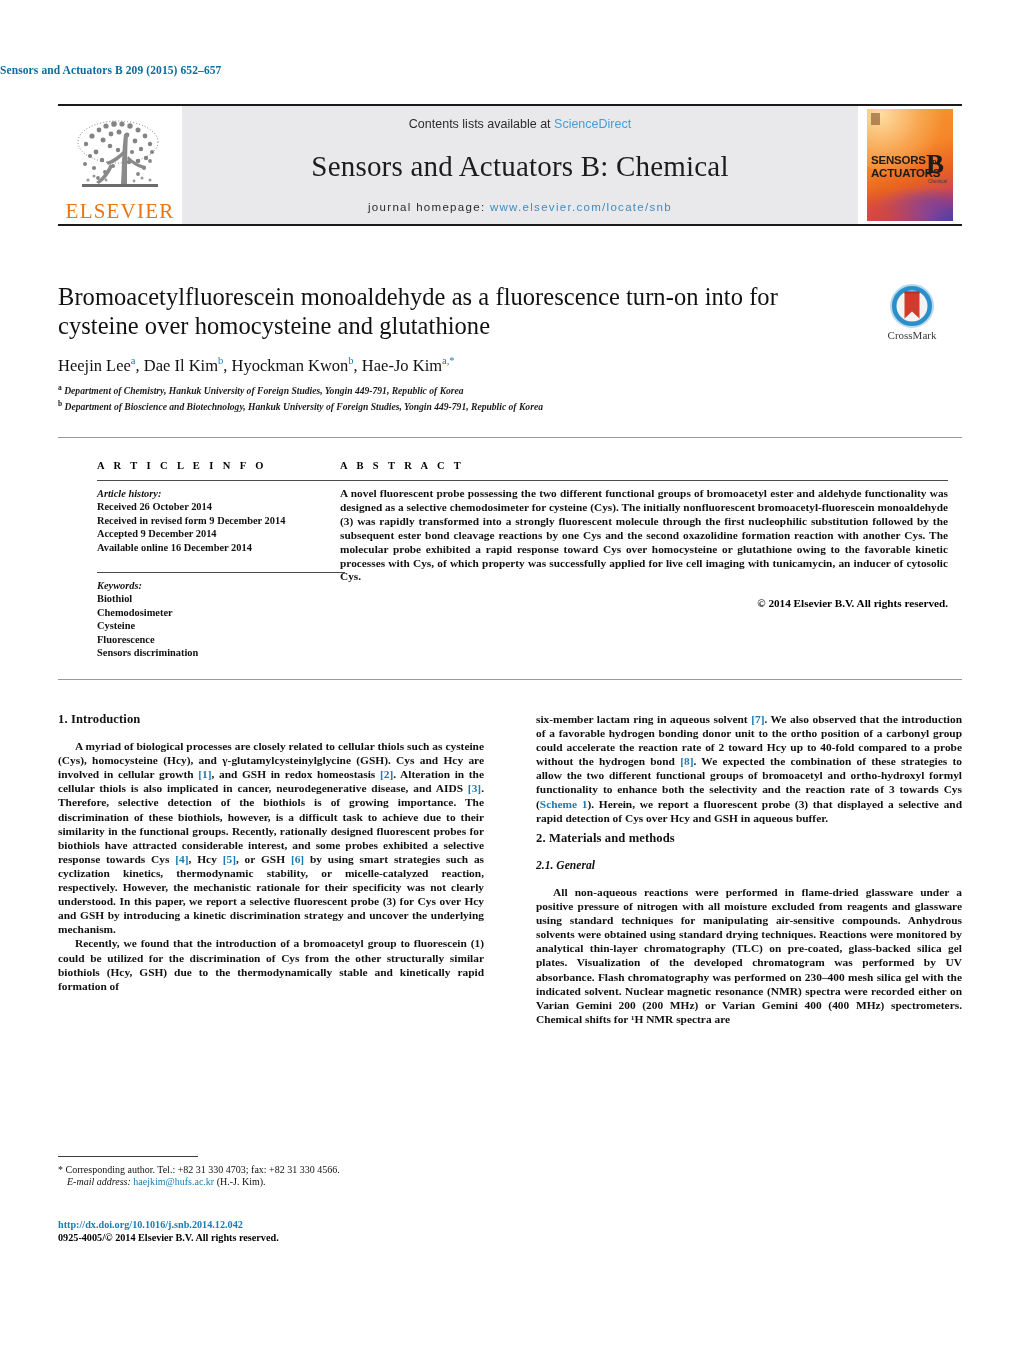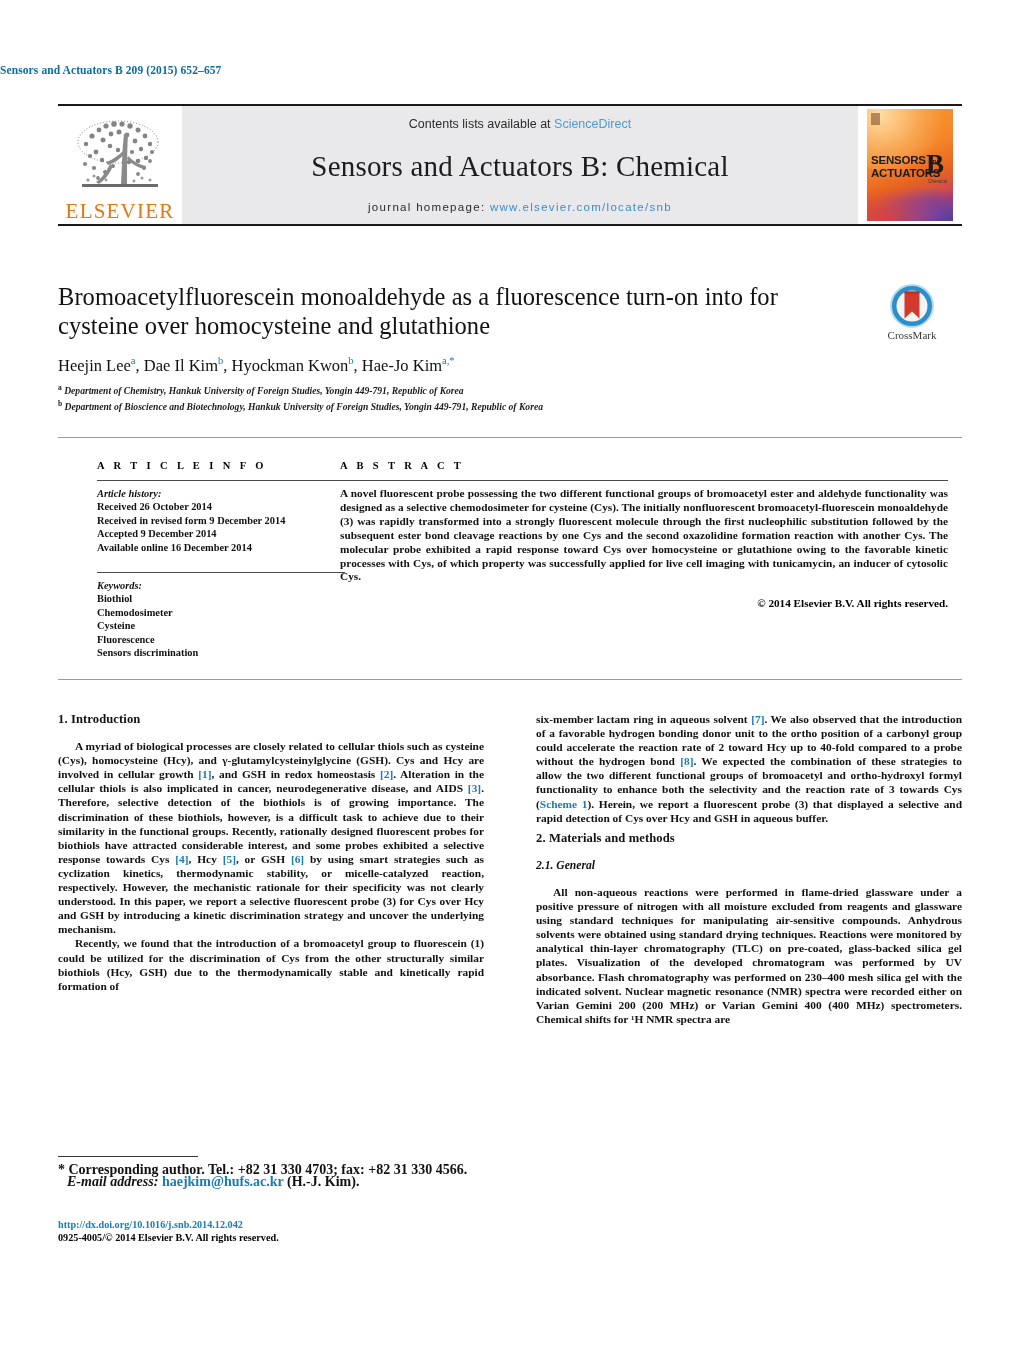--- a/index.html
+++ b/index.html
@@ -305,23 +305,23 @@
     left: 58px;
     top: 1156px;
     width: 426px;
   }
   .footnote .fn-rule {
     border-top: 1px solid #3a3a3a;
     width: 140px;
     margin-bottom: 7px;
   }
   .footnote .fn-text {
-    font-size: 14px;
+    font-size: 10px;
     line-height: 12.2px;
-    font-weight: bold;
+    font-weight: normal;
     color: #111;
   }
   .footnote .fn-text .it { font-style: italic; }
   .footnote .mail { color: #1b7bb5; }
 
   .doiblock {
     position: absolute;
     left: 58px;
     top: 1218px;
     width: 430px;

